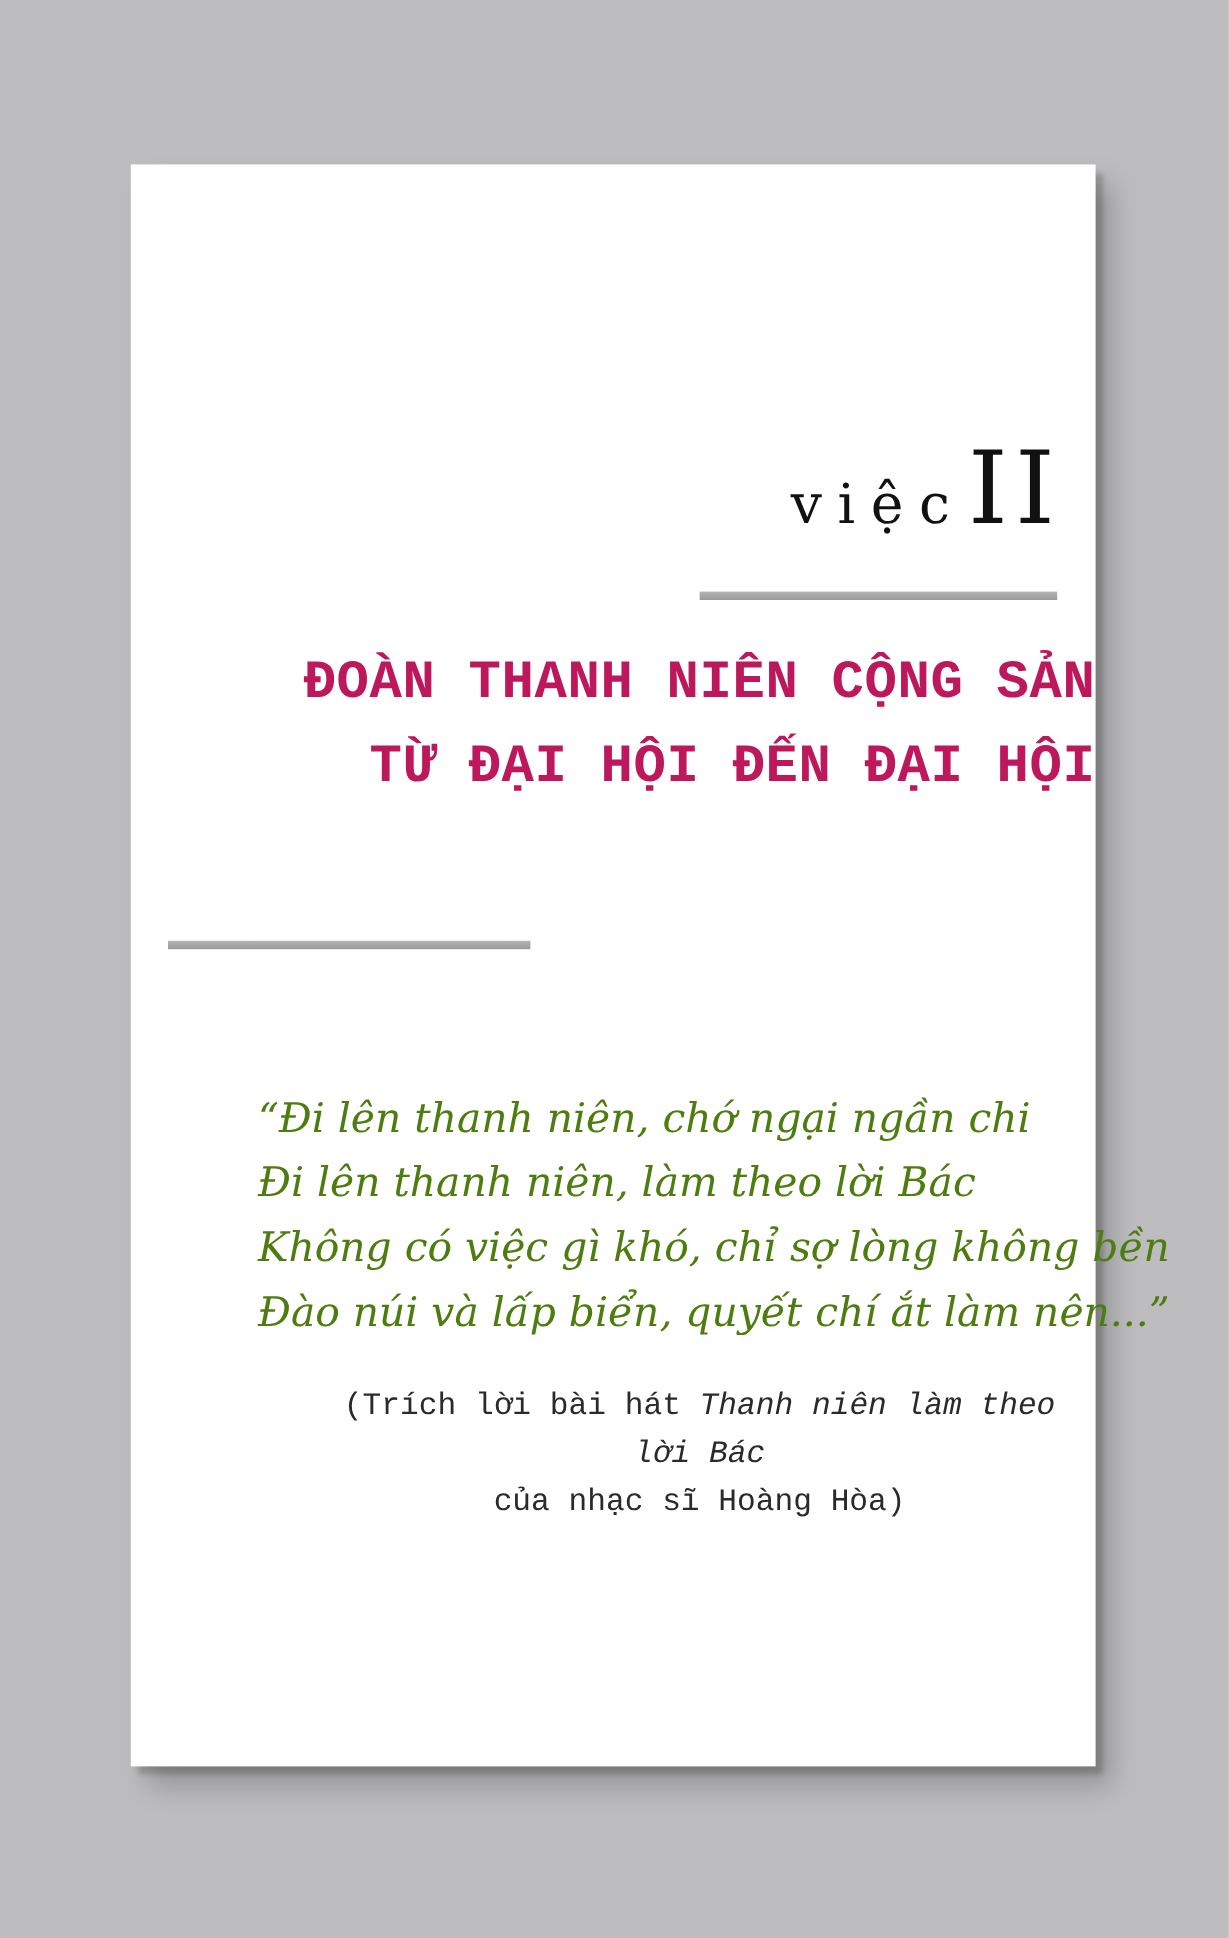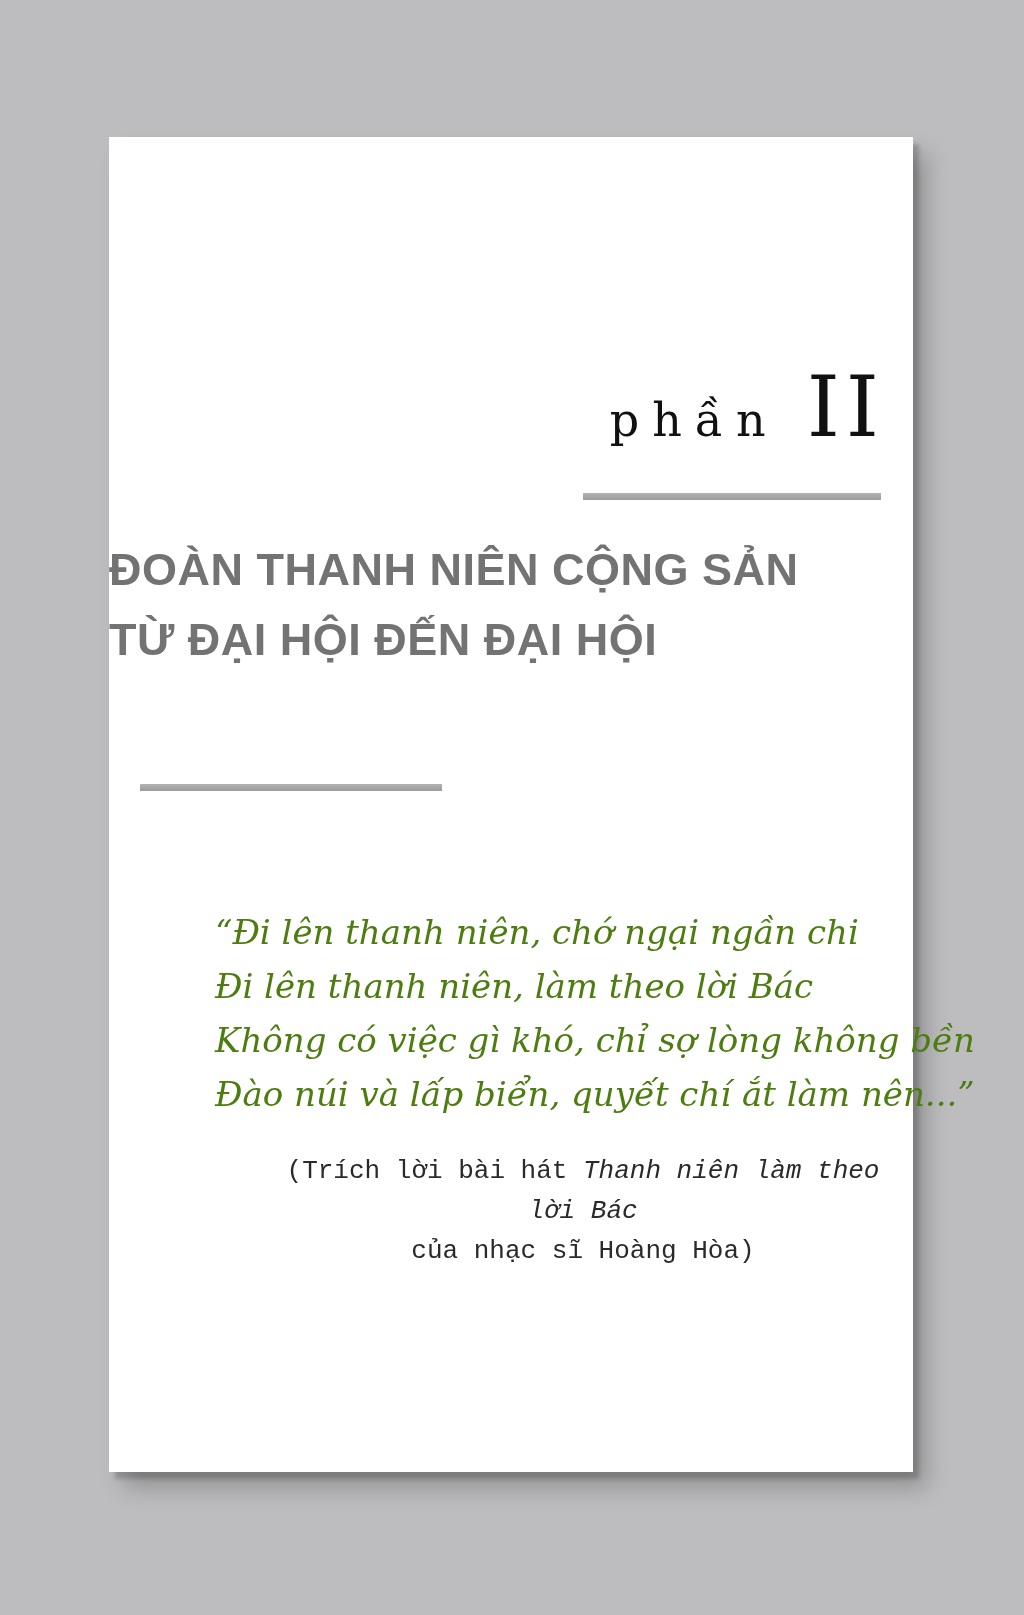--- a/index.html
+++ b/index.html
@@ -36,21 +36,21 @@
   .part-label-small {
     font-size: 46px;
     line-height: 84px;
     letter-spacing: 13px;
     font-weight: 500;
   }
   .part-number {
     font-size: 84px;
     line-height: 84px;
     letter-spacing: 6px;
-    margin-left: 28px;
+    margin-left: 2px;
     font-weight: 500;
   }
   .rule {
     position: absolute;
     height: 7px;
     background: linear-gradient(#b3b3b5, #9b9b9d);
   }
   .rule-top {
     top: 356px;
     left: 474px;
@@ -59,27 +59,27 @@
   .rule-bottom {
     top: 647px;
     left: 31px;
     width: 302px;
   }
   .chapter-title {
     position: absolute;
     top: 398px;
     left: 0;
     width: 100%;
-    text-align: left;
-    font-family: Liberation Sans, sans-serif;
+    text-align: right;
+    font-family: Liberation Mono, monospace;
     font-weight: 700;
     font-size: 45px;
     line-height: 70px;
     letter-spacing: 0.5px;
-    color: #737373;
+    color: #be185d;
   }
   .chapter-title div {
     white-space: nowrap;
   }
   .lyrics-quote {
     position: absolute;
     top: 768px;
     left: 106px;
     width: 600px;
     font-family: "DejaVu Serif", "Liberation Serif", serif;
@@ -105,21 +105,21 @@
   .song-title {
     font-style: italic;
   }
 </style>
 </head>
 <body>
 
 <div class="page">
 
   <div class="part-heading">
-    <span class="part-label-small">phần</span><span class="part-number">II</span>
+    <span class="part-label-small">việc</span><span class="part-number">II</span>
   </div>
 
   <div class="rule rule-top"></div>
 
   <div class="chapter-title">
     <div>ĐOÀN THANH NIÊN CỘNG SẢN</div>
     <div>TỪ ĐẠI HỘI ĐẾN ĐẠI HỘI</div>
   </div>
 
   <div class="rule rule-bottom"></div>

